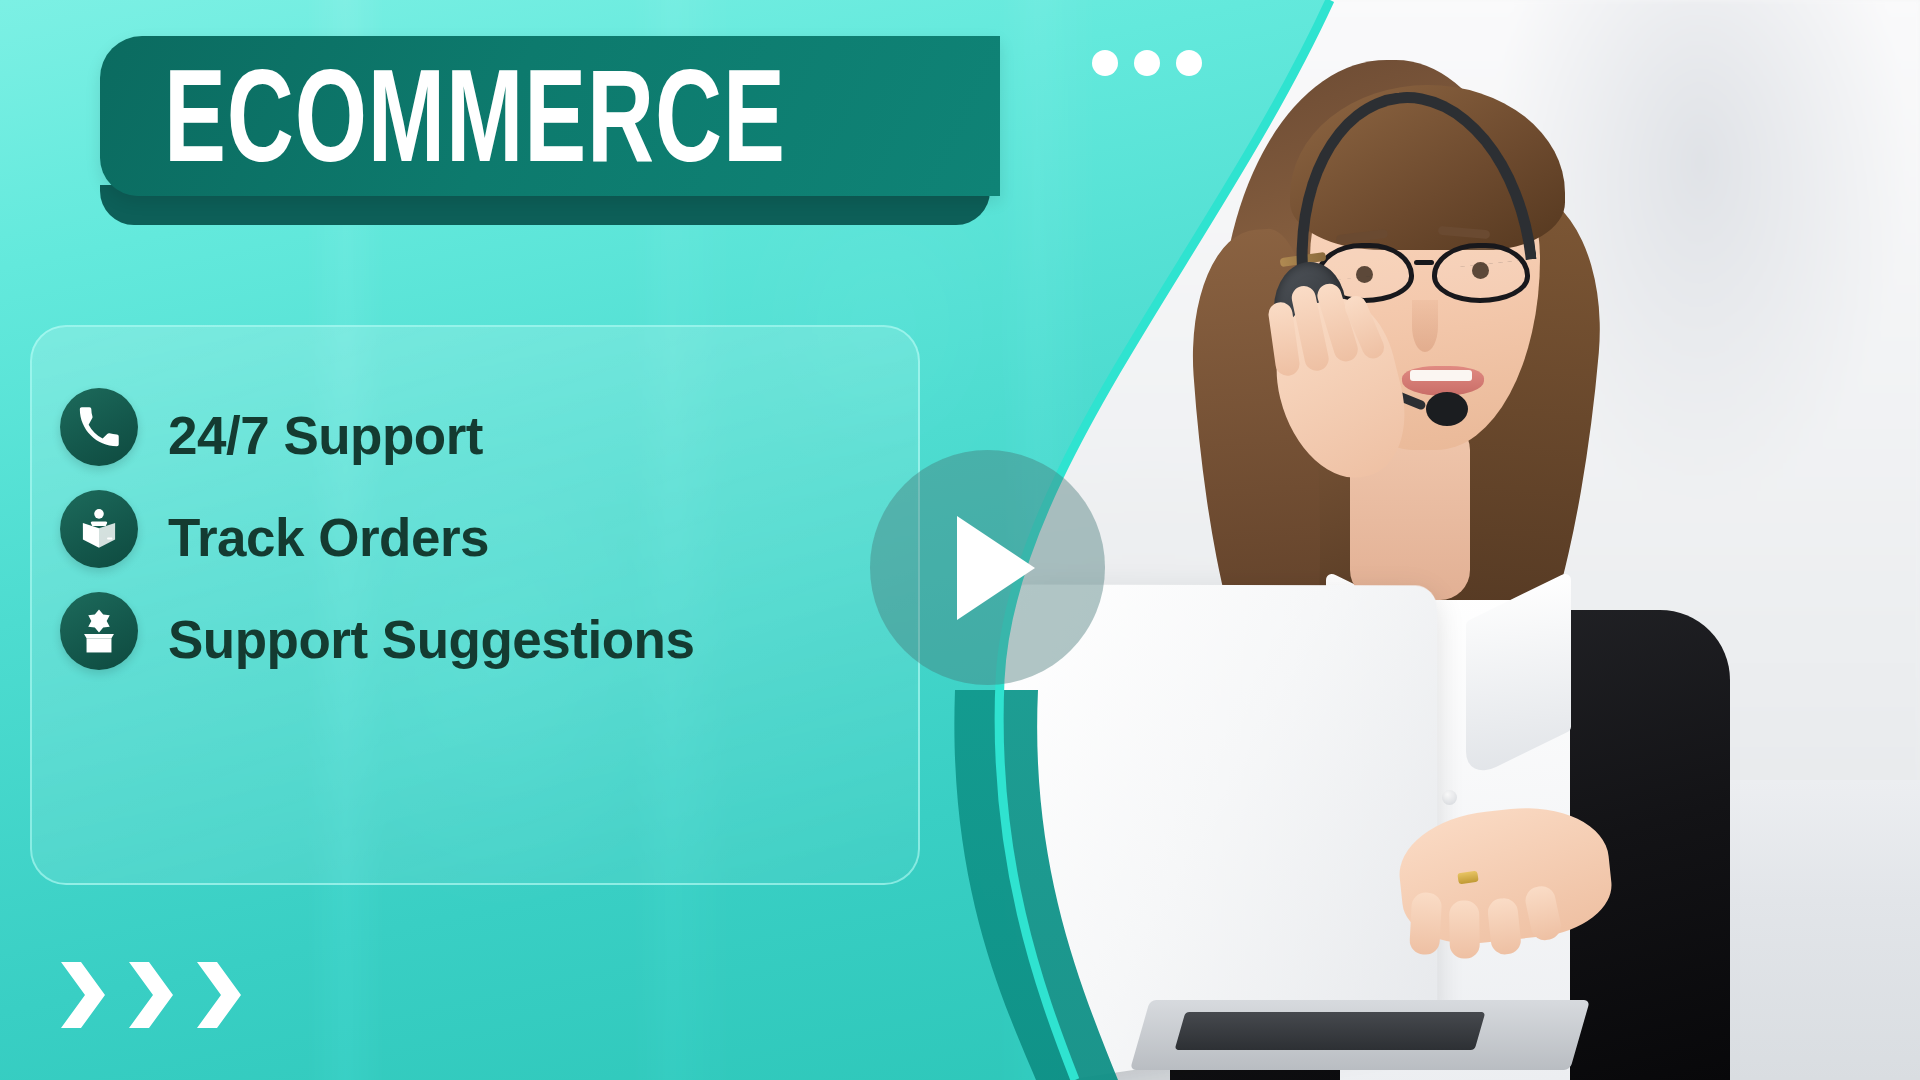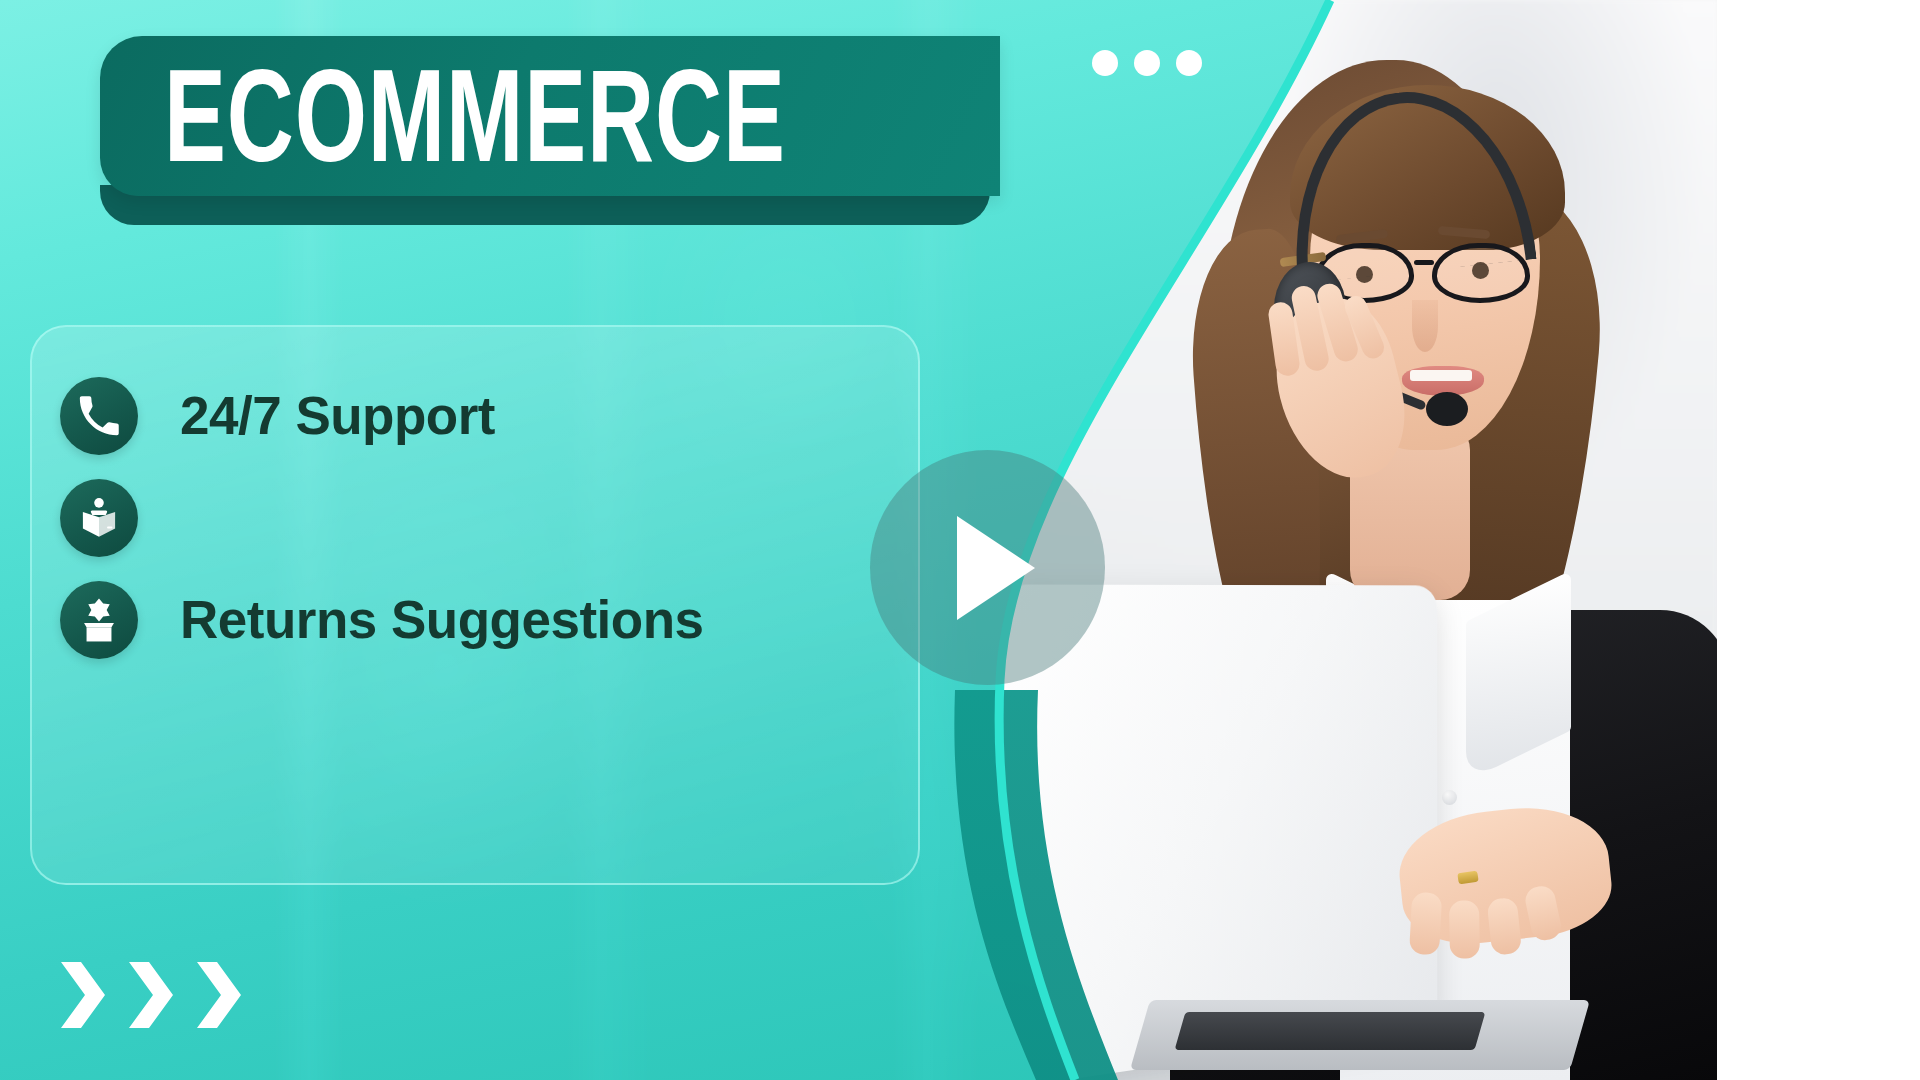--- a/index.html
+++ b/index.html
@@ -1,20 +1,20 @@
 <!DOCTYPE html>
 <html><head>
 <meta charset="utf-8">
 <title>Ecommerce Support Banner</title>
 <style>
   * { margin:0; padding:0; box-sizing:border-box; }
   html,body { width:1920px; height:1080px; overflow:hidden; background:#ffffff;
               font-family:"Liberation Sans", sans-serif; }
 
-  #stage { position:relative; width:1717px; height:1080px; overflow:hidden; }
+  #stage { position:relative; width:1920px; height:1080px; overflow:hidden; }
 
   
   .photo-side { position:absolute; inset:0; background:
       linear-gradient(160deg,#fdfdfd 0%,#f3f4f5 45%,#e9eaec 100%); }
 
   
   .office-blur { position:absolute; right:0; top:0; width:1100px; height:1080px;
       background:
         radial-gradient(ellipse 300px 500px at 80% 15%, rgba(220,223,228,.85), transparent 70%),
         radial-gradient(ellipse 420px 300px at 30% 60%, rgba(236,238,240,.9), transparent 70%),
@@ -168,21 +168,21 @@
   .dots { position:absolute; left:1092px; top:50px; display:flex; gap:16px; }
   .dot { width:26px; height:26px; border-radius:50%; background:#ffffff; }
 
   
   .glass-card { position:absolute; left:30px; top:325px; width:890px; height:560px;
       background:linear-gradient(160deg,rgba(255,255,255,.18),rgba(255,255,255,.05));
       border:2px solid rgba(190,255,248,.55);
       border-radius:36px; backdrop-filter:blur(2px); }
 
   .feature-list { position:absolute; left:60px; top:365px; width:880px; }
-  .feature-row { display:flex; align-items:center; height:101px; margin-bottom:1px;gap:12px; }
+  .feature-row { display:flex; align-items:flex-end; height:101px; margin-bottom:1px; }
   .feat-icon { flex:0 0 auto; width:78px; height:78px; border-radius:50%;
       background:linear-gradient(150deg,#1d6b5c 0%,#14584c 55%,#0e4a3f 100%);
       display:flex; align-items:center; justify-content:center;
       box-shadow:0 4px 10px rgba(0,0,0,.14); }
   .feat-icon svg { width:46px; height:46px; fill:#ffffff; }
   .feat-label { margin-left:30px; color:#143b31; font-size:53px; font-weight:700;
       letter-spacing:-.5px; white-space:nowrap;
       font-family:"Liberation Sans", sans-serif; }
 
   
@@ -300,31 +300,32 @@
     <div class="feature-row">
       <span class="feat-icon">
         <svg viewBox="0 0 24 24">
           <circle cx="12" cy="4.1" r="2.5"></circle>
           <path d="M8.4 8.1h7.2c.5 0 .8.5.6.9l-.7 1.4H8.5l-.7-1.4c-.2-.4.1-.9.6-.9z"></path>
           <path d="M12 11.6 3.6 8.9v8.6L12 21.8V11.6z"></path>
           <path d="M12 11.6l8.4-2.7v8.6L12 21.8V11.6z" opacity=".82"></path>
           <rect x="16.2" y="16.4" width="2.8" height="1.1" rx=".5"></rect>
         </svg>
       </span>
+      <span class="feat-label">Track Orders</span>
     </div>
 
     <div class="feature-row">
       <span class="feat-icon">
         <svg viewBox="0 0 24 24">
           <path d="M12 .8l2.2 2.6 3.4.4-1.6 3 1.6 3-3.4.4L12 12.8 9.8 10.2l-3.4-.4 1.6-3-1.6-3 3.4-.4z"></path>
           <path d="M4.2 13.6h15.6l-1.3 2.2H5.5z"></path>
           <path d="M5.5 15.8h13v7.4h-13z"></path>
         </svg>
       </span>
-      <span class="feat-label">Returns Suggestions</span>
+      <span class="feat-label">Support Suggestions</span>
     </div>
 
 
   </div>
 
   <div class="play-circle">
     <span class="play-tri"></span>
   </div>
 
   <div class="chevrons">

